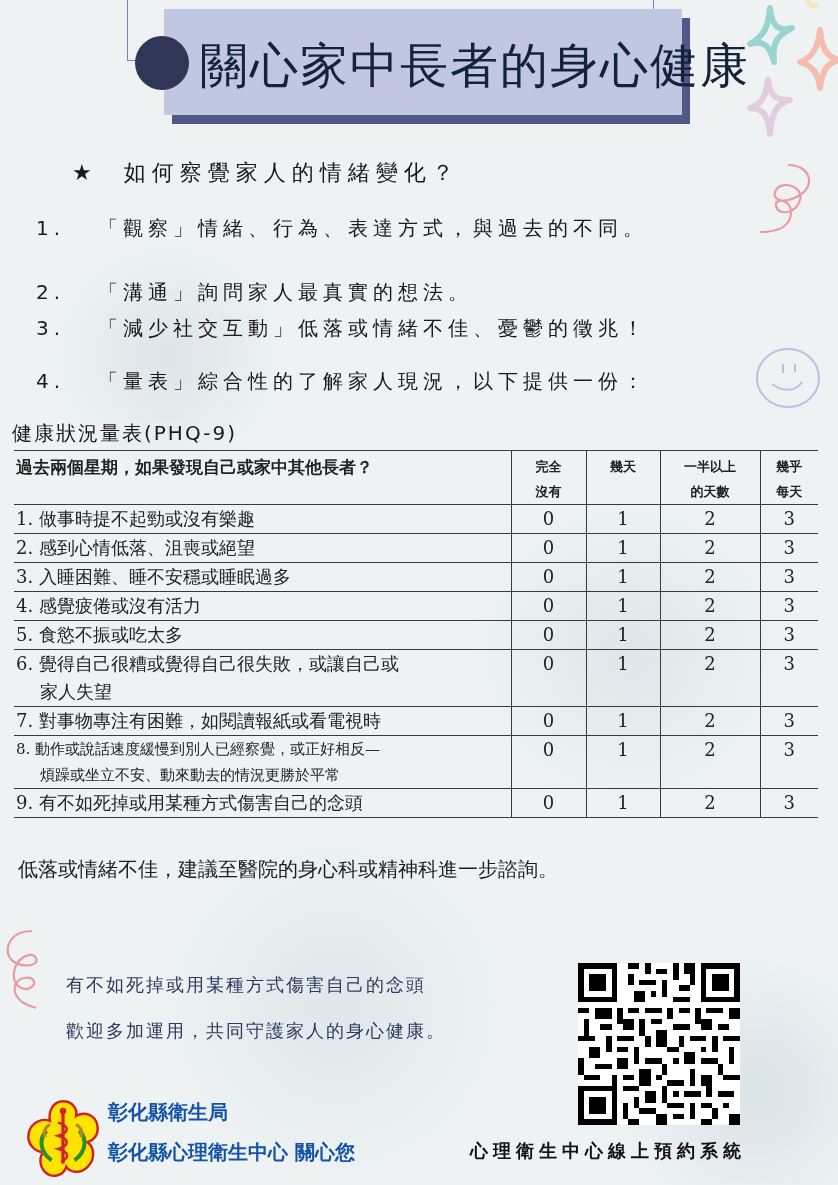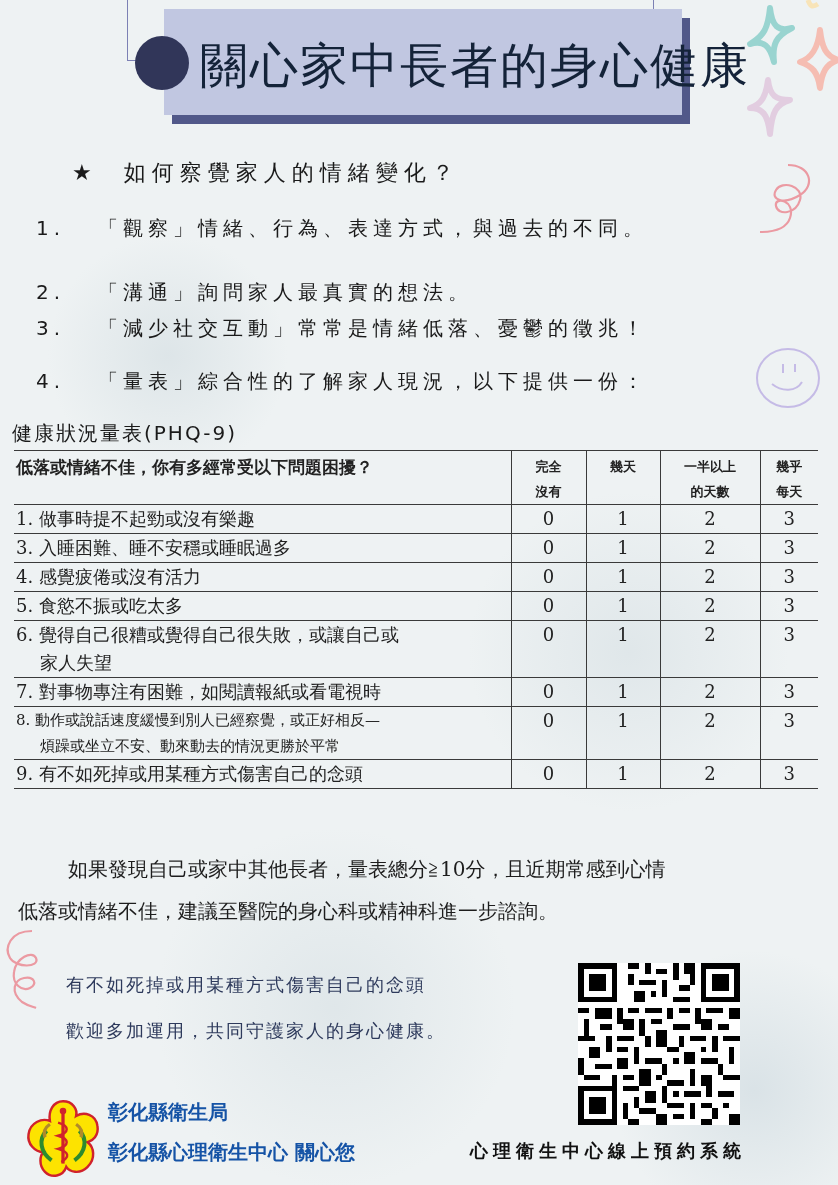--- a/index.html
+++ b/index.html
@@ -89,35 +89,35 @@
 <div class="abs banner-shadow"></div>
 <div class="abs banner"></div>
 <div class="abs banner-dot"></div>
 <div class="abs banner-title">關心家中長者的身心健康</div>
 
 <div class="abs tips-heading">
   <span class="star">★</span><span>如何察覺家人的情緒變化？</span>
 </div>
 <div class="abs tip" style="top:212px"><span class="num">1.</span><span>「觀察」情緒、行為、表達方式，與過去的不同。</span></div>
 <div class="abs tip" style="top:276px"><span class="num">2.</span><span>「溝通」詢問家人最真實的想法。</span></div>
-<div class="abs tip" style="top:312px"><span class="num">3.</span><span>「減少社交互動」常常是情緒低落、憂鬱的徵兆！</span></div>
+<div class="abs tip" style="top:312px"><span class="num">3.</span><span>「減少社交互動」低落或情緒不佳、憂鬱的徵兆！</span></div>
 <div class="abs tip" style="top:365px"><span class="num">4.</span><span>「量表」綜合性的了解家人現況，以下提供一份：</span></div>
 
 <div class="abs table-title">健康狀況量表(PHQ-9)</div>
 <table class="phq">
   <colgroup>
       <col class="c-q">
       <col class="c-0">
       <col class="c-1">
       <col class="c-2">
       <col class="c-3">
     </colgroup>
   <thead>
     <tr>
-      <th class="q-head">低落或情緒不佳，你有多經常受以下問題困擾？</th>
+      <th class="q-head">過去兩個星期，如果發現自己或家中其他長者？</th>
       <th class="opt">
           <div>完全</div>
           <div>沒有</div>
         </th>
       <th class="opt">
           <div>幾天</div>
           <div></div>
         </th>
       <th class="opt">
           <div>一半以上</div>
@@ -126,20 +126,29 @@
       <th class="opt">
           <div>幾乎</div>
           <div>每天</div>
         </th>
     </tr>
   </thead>
   <tbody>
     <tr>
       <td class="q">
           <div>1. 做事時提不起勁或沒有樂趣</div>
+        </td>
+      <td class="s">0</td>
+      <td class="s">1</td>
+      <td class="s">2</td>
+      <td class="s">3</td>
+    </tr>
+    <tr>
+      <td class="q">
+          <div>2. 感到心情低落、沮喪或絕望</div>
         </td>
       <td class="s">0</td>
       <td class="s">1</td>
       <td class="s">2</td>
       <td class="s">3</td>
     </tr>
     <tr>
       <td class="q">
           <div>3. 入睡困難、睡不安穩或睡眠過多</div>
         </td>
@@ -201,21 +210,20 @@
         </td>
       <td class="s">0</td>
       <td class="s">1</td>
       <td class="s">2</td>
       <td class="s">3</td>
     </tr>
   </tbody>
 </table>
 
 <div class="abs advice">
-  <div><span class="indent"></span><span>如果發現自己或家中其他長者，量表總分≧10分，且近期常感到心情</span></div>
   <div>低落或情緒不佳，建議至醫院的身心科或精神科進一步諮詢。</div>
 </div>
 
 <div class="abs service" style="top:970px">有不如死掉或用某種方式傷害自己的念頭</div>
 <div class="abs service" style="top:1016px">歡迎多加運用，共同守護家人的身心健康。</div>
 
 <svg class="abs qr" viewBox="0 0 29 29" shape-rendering="crispEdges">
   <rect width="29" height="29" fill="#fff"></rect>
   <g fill="#000">
     <path d="M0 0h7v7H0z M22 0h7v7h-7z M0 22h7v7H0z"></path>

